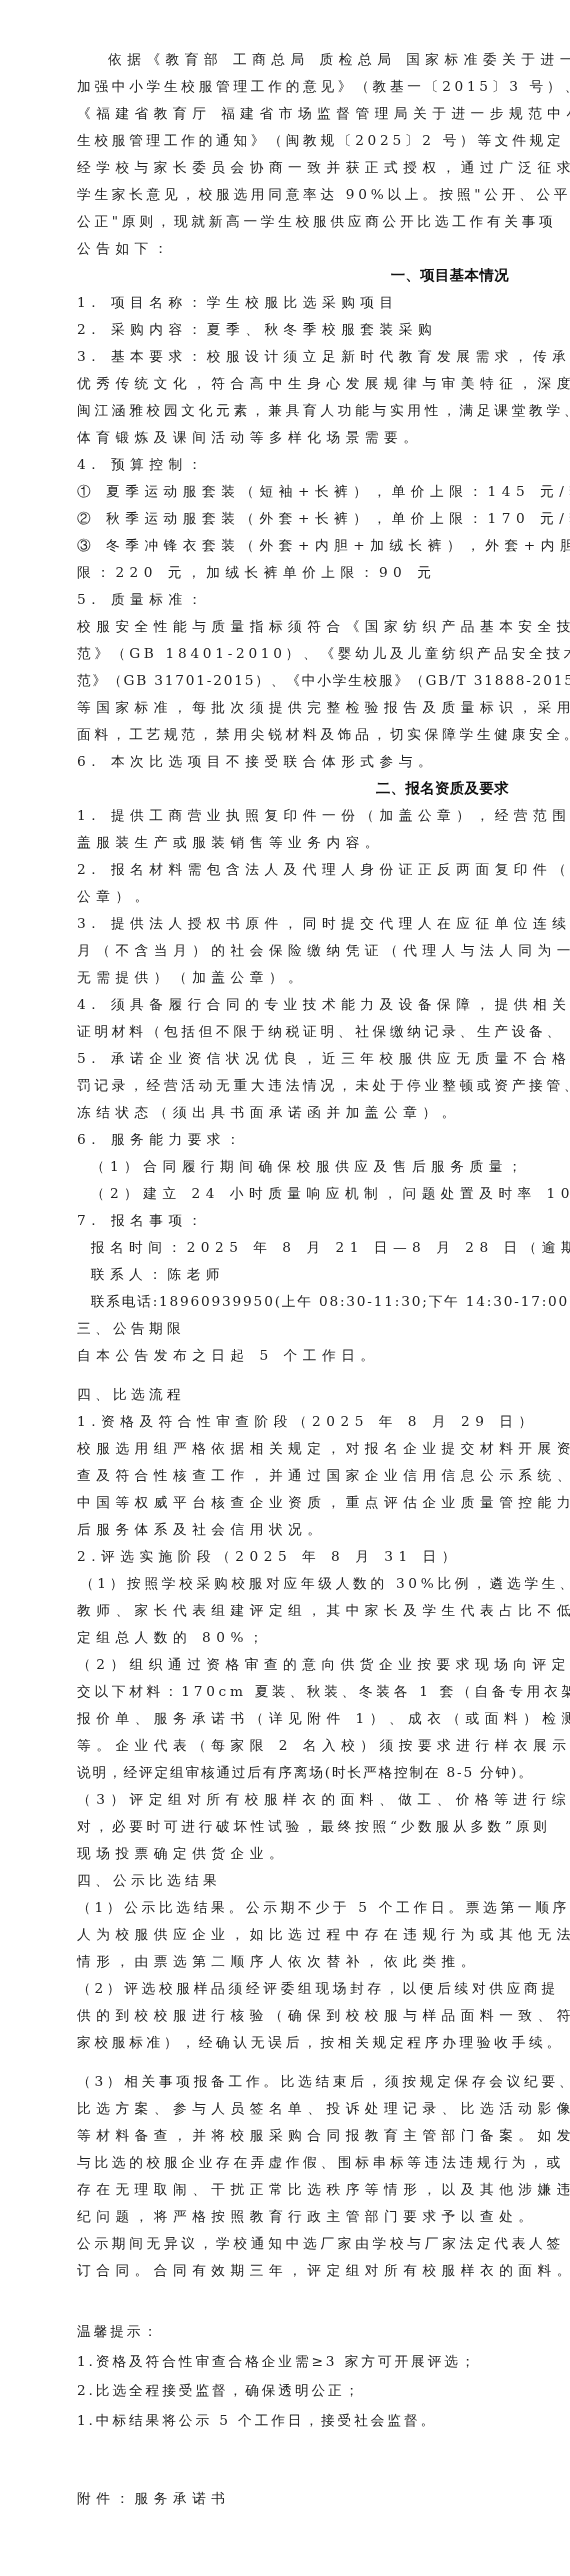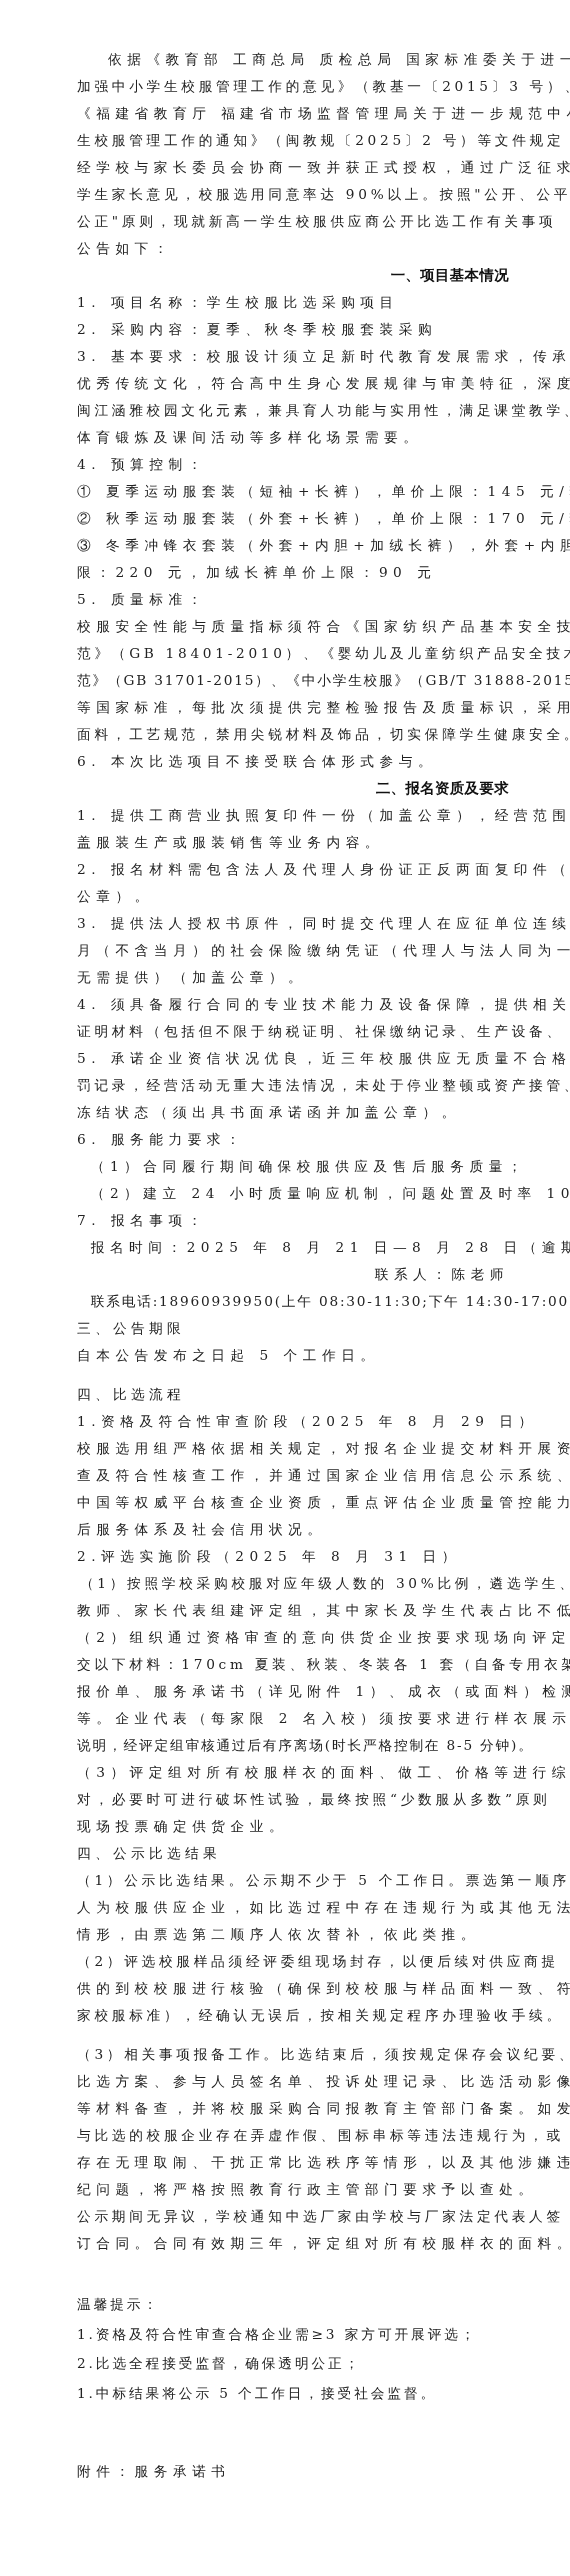--- a/index.html
+++ b/index.html
@@ -9,21 +9,21 @@
     color: #222222;
     font-family: "DejaVu Serif", "Liberation Serif", serif;
     font-size: 13.7px;
   }
   .ln {
     height: 27px; line-height: 27px;
     white-space: nowrap; letter-spacing: 5.5px;
   }
   .ln.tight { letter-spacing: 3.7px; }
   .ln.tighter { letter-spacing: 1.8px; }
-  .ln.ind2 { padding-left: 13.7px; text-align: right; }
+  .ln.ind2 { padding-left: 13.7px; }
   .ln.ind1 { padding-left: 2.9px; }
   .ln.first { padding-left: 31px; }
   .h {
     height: 27px; line-height: 27px; white-space: nowrap;
     font-family: "DejaVu Sans", "Liberation Sans", sans-serif;
     font-weight: bold; font-size: 14.4px; letter-spacing: 0.4px; color: #111111; text-align: right;
   }
   .sub { letter-spacing: 4.3px; }
   .gap-s { height: 12.2px; }
   .gap-m { height: 33px; }
@@ -101,20 +101,21 @@
   <div>
     <div class="ln sub">四、比选流程</div>
     <div class="ln">1.资格及符合性审查阶段（2025 年 8 月 29 日）</div>
     <div class="ln">校服选用组严格依据相关规定，对报名企业提交材料开展资格审</div>
     <div class="ln">查及符合性核查工作，并通过国家企业信用信息公示系统、信用</div>
     <div class="ln">中国等权威平台核查企业资质，重点评估企业质量管控能力、售</div>
     <div class="ln">后服务体系及社会信用状况。</div>
     <div class="ln">2.评选实施阶段（2025 年 8 月 31 日）</div>
     <div class="ln ind1 tight">（1）按照学校采购校服对应年级人数的 30%比例，遴选学生、</div>
     <div class="ln">教师、家长代表组建评定组，其中家长及学生代表占比不低于评</div>
+    <div class="ln">定组总人数的 80%；</div>
     <div class="ln">（2）组织通过资格审查的意向供货企业按要求现场向评定组提</div>
     <div class="ln tight">交以下材料：170cm 夏装、秋装、冬装各 1 套（自备专用衣架），</div>
     <div class="ln">报价单、服务承诺书（详见附件 1）、成衣（或面料）检测报告</div>
     <div class="ln">等。企业代表（每家限 2 名入校）须按要求进行样衣展示及方案</div>
     <div class="ln tighter">说明，经评定组审核通过后有序离场(时长严格控制在 8-5 分钟)。</div>
     <div class="ln">（3）评定组对所有校服样衣的面料、做工、价格等进行综合比</div>
     <div class="ln tight">对，必要时可进行破坏性试验，最终按照“少数服从多数”原则</div>
     <div class="ln">现场投票确定供货企业。</div>
   </div>
 

